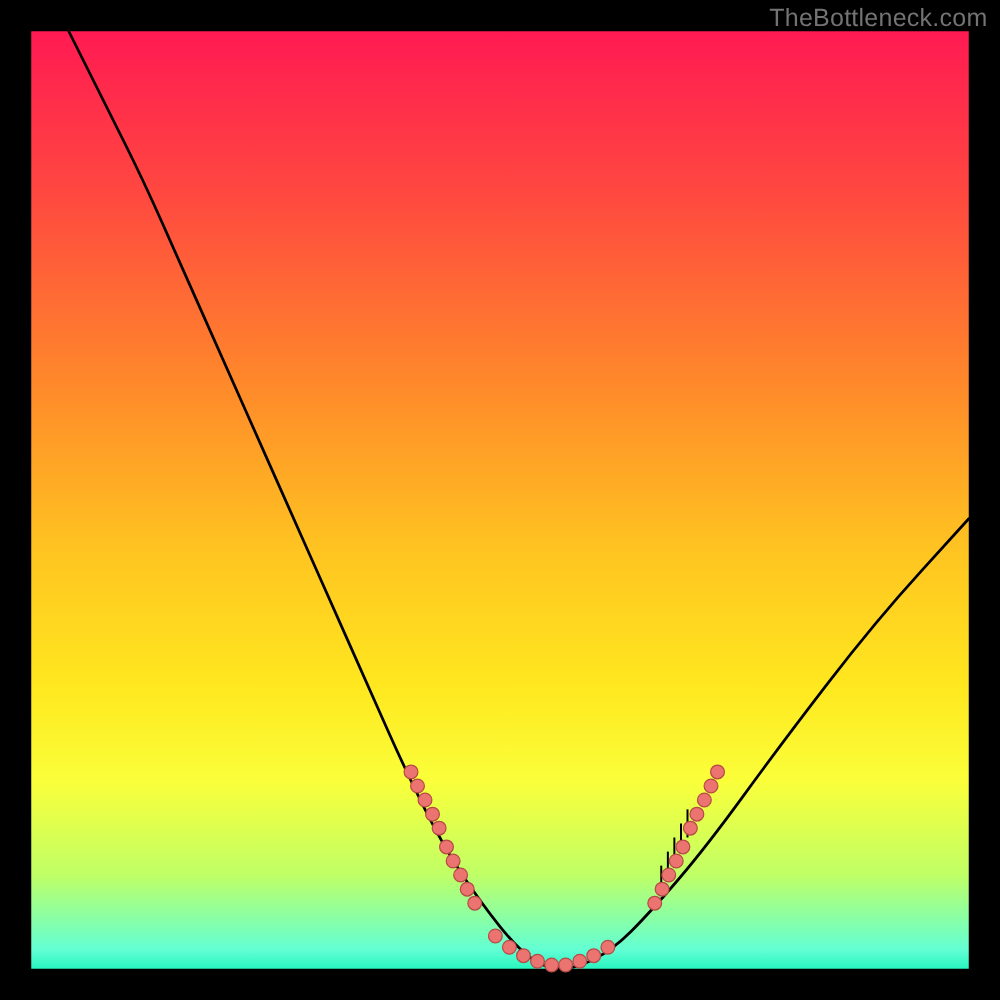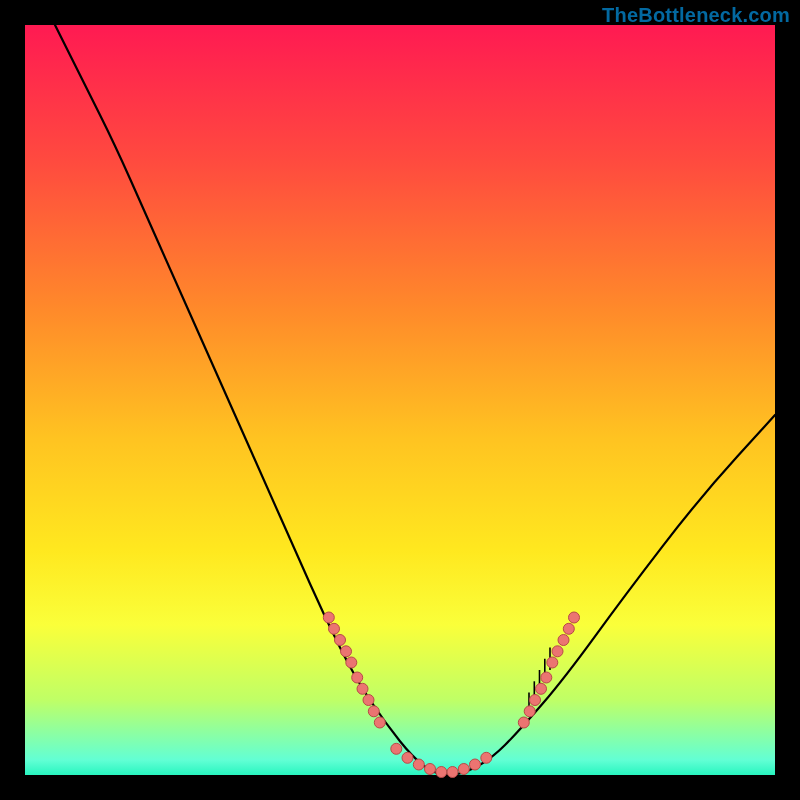--- a/index.html
+++ b/index.html
@@ -26,23 +26,23 @@
       #faff3a 80%,
       #bfff66 90%,
       #62ffd4 98%,
       #28f5c0 100%
     );
   }
   .watermark {
     position: absolute;
     top: 4px;
     right: 10px;
-    color: #0369a1;
+    color: #737373;
     font-size: 20px;
-    font-weight: 700;
+    font-weight: 400;
     letter-spacing: 0.2px;
     z-index: 20;
   }
   svg.curve {
     position: absolute;
     left: 0;
     top: 0;
     width: 750px;
     height: 750px;
     overflow: visible;

